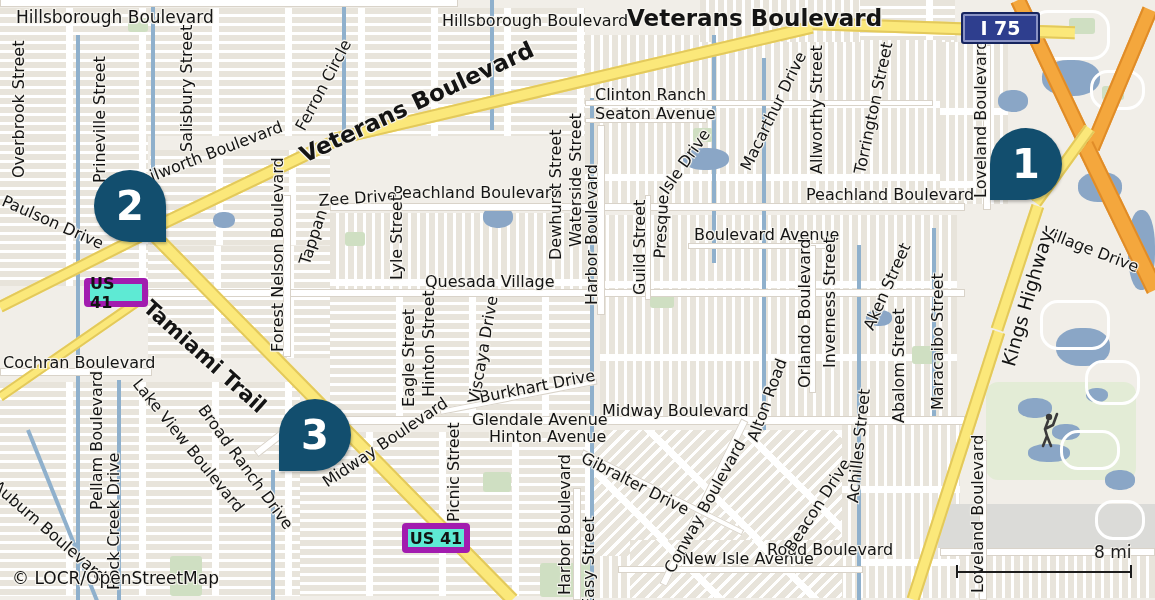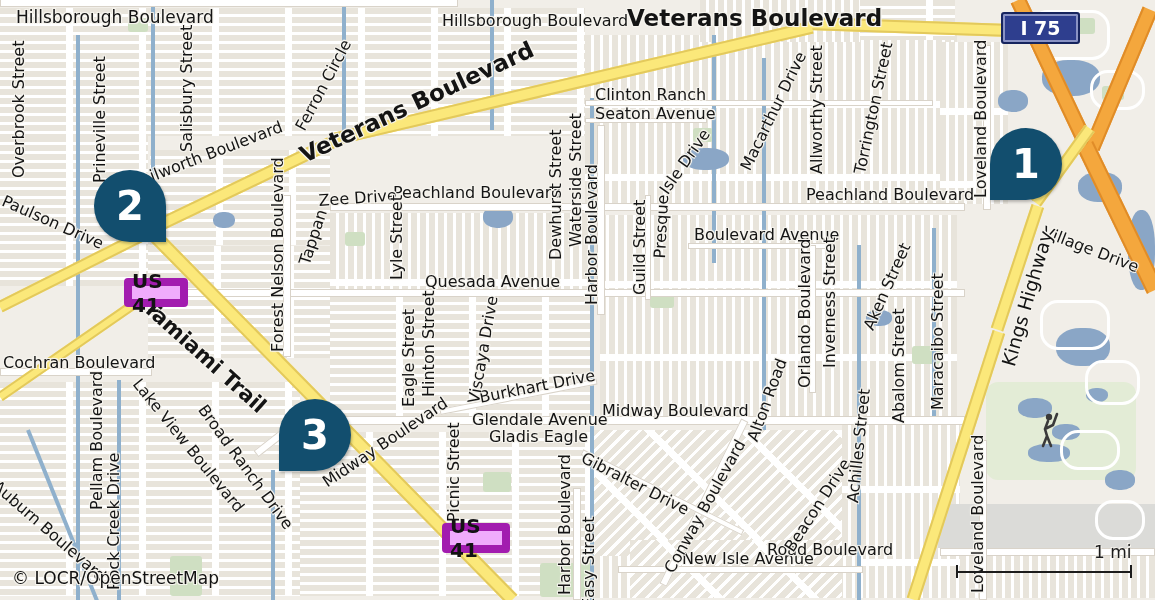--- a/index.html
+++ b/index.html
@@ -20,22 +20,22 @@
   .green{background:#cfdfc2;border-radius:3px;}
   .golf{background:#e3ecd6;border-radius:12px;}
   .grayzone{background:#dbdbd8;}
   .road-w{background:#ffffff;border:1px solid #d9d3c9;transform-origin:0 50%;}
   .road-y{background:#fbe87a;border-top:2px solid #e3c95c;border-bottom:2px solid #e3c95c;transform-origin:0 50%;}
   .road-o{background:#f4a73d;border-top:2px solid #e08c28;border-bottom:2px solid #e08c28;transform-origin:0 50%;}
   .loop{border:3px solid #ffffff;border-radius:18px;background:transparent;}
   .maplabel{white-space:nowrap;color:#141414;transform-origin:0 0;line-height:1.05;
      text-shadow:1px 1px 0 #f6f4ee,-1px -1px 0 #f6f4ee,1px -1px 0 #f6f4ee,-1px 1px 0 #f6f4ee,0 0 3px #f6f4ee;
      z-index:20;}
-  .shield{display:flex;align-items:center;justify-content:center;font-weight:bold;z-index:26;margin-left:40px;}
-  .shield-us{background:#f0abfc;border:8px solid #a21caf;border-radius:4px;color:#131313;font-size:20px;}
+  .shield{display:flex;align-items:center;justify-content:center;font-weight:bold;z-index:26;}
+  .shield-us{background:#5eead4;border:6px solid #a21caf;border-radius:4px;color:#131313;font-size:16px;}
   .shield-i{background:#2e3e8e;border:2px solid #16245e;box-shadow:inset 0 0 0 2px #8a93c4;border-radius:3px;color:#ffffff;font-size:19px;}
   .marker{width:72px;height:72px;background:#124e6e;display:flex;align-items:center;justify-content:center;
      z-index:40;box-shadow:1px 2px 3px rgba(0,0,0,0.25);}
   .tail-left{border-radius:50% 50% 50% 0;}
   .tail-right{border-radius:50% 50% 0 50%;}
   .marker b{color:#ffffff;font-size:40px;font-weight:bold;position:static;}
   #scalebar-line{left:956px;top:571px;width:176px;height:2px;background:#1c1c1c;z-index:30;}
   .scalebar-tick{width:2px;height:13px;background:#1c1c1c;top:565px;z-index:30;}
   #scale-label{left:1094px;top:544px;font-size:17px;color:#1c1c1c;z-index:30;
      text-shadow:1px 1px 0 #f6f4ee,-1px -1px 0 #f6f4ee;}
@@ -149,25 +149,25 @@
     </div>
   <div id="layer-labels" style="position:absolute;inset:0;">
       <span class="maplabel" style="left: 16px; top: 9px; font-size: 17px;">Hillsborough Boulevard</span>
       <span class="maplabel" style="left: 442px; top: 13px; font-size: 16px;">Hillsborough Boulevard</span>
       <span class="maplabel" style="left: 627px; top: 6px; font-size: 23px; font-weight: bold;">Veterans Boulevard</span>
       <span class="maplabel" style="left: 296px; top: 145px; font-size: 23px; font-weight: bold; transform: rotate(-25deg);">Veterans Boulevard</span>
       <span class="maplabel" style="left: 595px; top: 87px; font-size: 16px;">Clinton Ranch</span>
       <span class="maplabel" style="left: 595px; top: 106px; font-size: 16px; text-align: center;">Seaton Avenue</span>
       <span class="maplabel" style="left: 393px; top: 185px; font-size: 16px;">Peachland Boulevard</span>
       <span class="maplabel" style="left: 806px; top: 187px; font-size: 16px;">Peachland Boulevard</span>
-      <span class="maplabel" style="left: 425px; top: 274px; font-size: 16px;">Quesada Avenue</span>
+      <span class="maplabel" style="left: 425px; top: 274px; font-size: 16px;">Quesada Village</span>
       <span class="maplabel" style="left: 694px; top: 227px; font-size: 16px;">Boulevard Avenue</span>
       <span class="maplabel" style="left: 602px; top: 403px; font-size: 16px;">Midway Boulevard</span>
       <span class="maplabel" style="left: 472px; top: 412px; font-size: 16px;">Glendale Avenue</span>
-      <span class="maplabel" style="left: 489px; top: 429px; font-size: 16px;">Gladis Eagle</span>
+      <span class="maplabel" style="left: 489px; top: 429px; font-size: 16px;">Hinton Avenue</span>
       <span class="maplabel" style="left: 682px; top: 551px; font-size: 16px;">New Isle Avenue</span>
       <span class="maplabel" style="left: 767px; top: 542px; font-size: 16px;">Road Boulevard</span>
       <span class="maplabel" style="left: 3px; top: 355px; font-size: 16px;">Cochran Boulevard</span>
       <span class="maplabel" style="left: 478px; top: 390px; font-size: 16px; transform: rotate(-11deg);">Burkhart Drive</span>
       <span class="maplabel" style="left: 318px; top: 193px; font-size: 16px; transform: rotate(-4deg);">Zee Drive</span>
       <span class="maplabel" style="left: 297px; top: 262px; font-size: 16px; transform: rotate(-72deg);">Tappan</span>
       <span class="maplabel" style="left: 1046px; top: 224px; font-size: 16px; transform: rotate(21deg);">Village Drive</span>
       <span class="maplabel" style="left: 120px; top: 180px; font-size: 16px; transform: rotate(-21deg);">Kenilworth Boulevard</span>
       <span class="maplabel" style="left: 154px; top: 296px; font-size: 21px; font-weight: bold; transform: rotate(42deg);">Tamiami Trail</span>
       <span class="maplabel" style="left: 6px; top: 193px; font-size: 16px; transform: rotate(24deg);">Paulson Drive</span>
@@ -219,21 +219,21 @@
     </div>
 
   <svg style="left:1034px;top:412px;z-index:22;" width="26" height="36" viewBox="0 0 26 36">
     <circle cx="15" cy="5" r="3.2" fill="#3a3a3a"></circle>
     <path d="M14 9 L11 17 L13 24 L9 34 M13 24 L17 34 M11 17 L19 13 L23 2" stroke="#3a3a3a" stroke-width="2.6" fill="none" stroke-linecap="round"></path>
   </svg>
 
   <div id="scalebar-line"></div>
   <div class="scalebar-tick" style="left:956px;"></div>
   <div class="scalebar-tick" style="left:1130px;"></div>
-  <div id="scale-label" class="maplabel">1 mi</div>
+  <div id="scale-label" class="maplabel">8 mi</div>
   <div id="attribution">© LOCR/OpenStreetMap</div>
 
   <div id="layer-markers" style="position:absolute;inset:0;">
       <div class="marker tail-left" style="left: 990px; top: 128px;">
         <b>1</b>
       </div>
       <div class="marker tail-right" style="left: 94px; top: 170px;">
         <b>2</b>
       </div>
       <div class="marker tail-left" style="left: 279px; top: 399px;">

